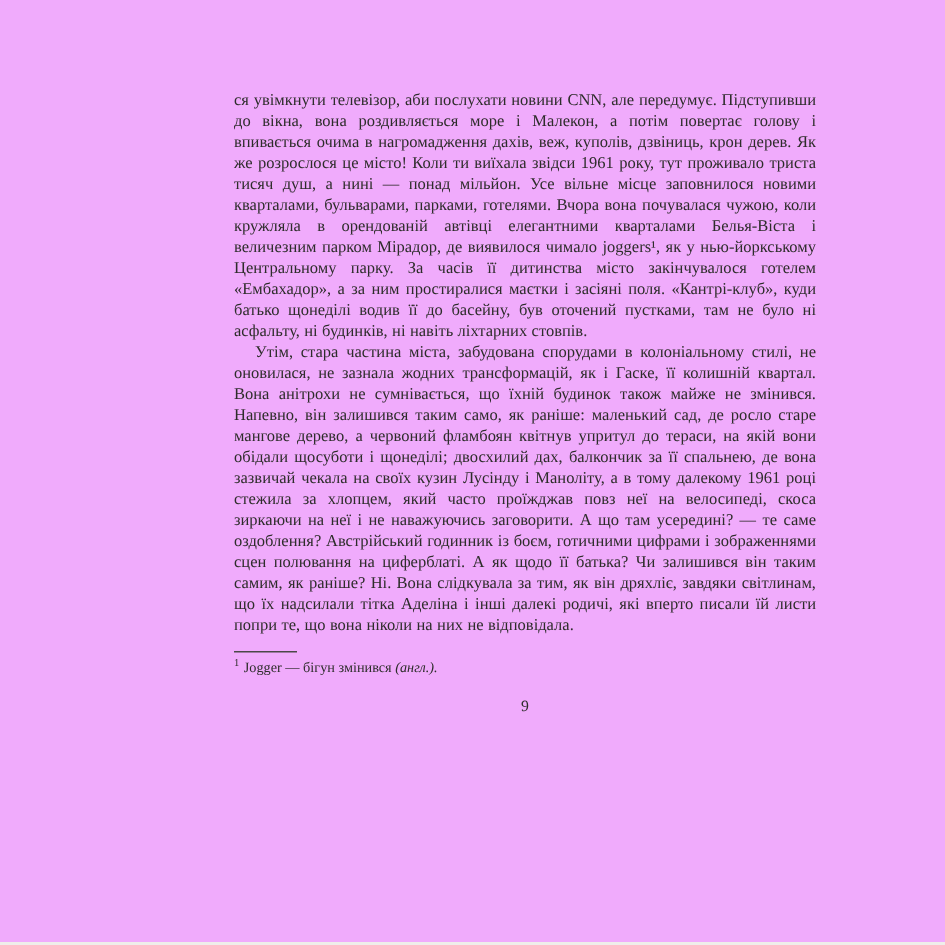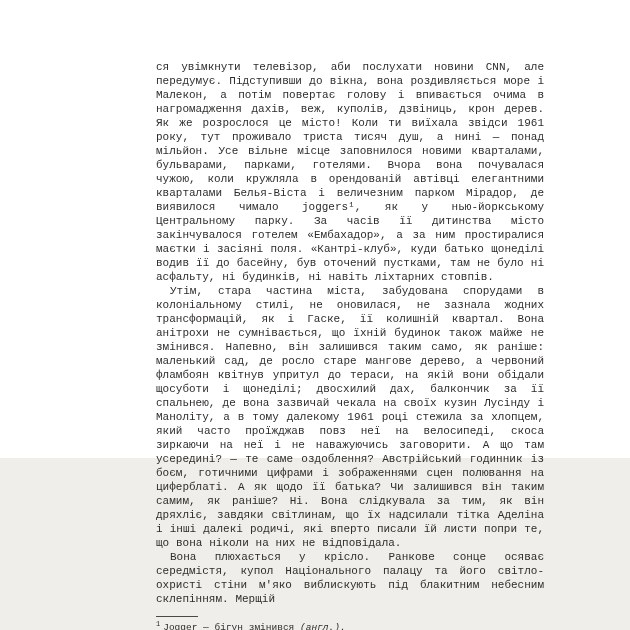--- a/index.html
+++ b/index.html
@@ -6,23 +6,23 @@
     margin: 0;
     padding: 0;
     width: 630px;
     height: 630px;
     background: #efeeea;
     overflow: hidden;
   }
   .book-page {
     position: relative;
     width: 630px;
-    height: 458px;
-    background: #ffffff;
-    font-family: Liberation Mono, monospace;
+    height: 628px;
+    background: #f0abfc;
+    font-family: Liberation Serif, serif;
     color: #2e2d2b;
   }
   .text-block {
     position: absolute;
     left: 156px;
     top: 60px;
     width: 388px;
   }
   .para {
     margin: 0;
@@ -66,21 +66,20 @@
 </head>
 <body>
 
 <div class="book-page">
   <div class="text-block">
 
     <p class="para no-indent">ся увімкнути телевізор, аби послухати новини CNN, але передумує. Підступивши до вікна, вона роздивляється море і Малекон, а потім повертає голову і впивається очима в нагромадження дахів, веж, куполів, дзвіниць, крон дерев. Як же розрослося це місто! Коли ти виїхала звідси 1961 року, тут проживало триста тисяч душ, а нині — понад мільйон. Усе вільне місце заповнилося новими кварталами, бульварами, парками, готелями. Вчора вона почувалася чужою, коли кружляла в орендованій автівці елегантними кварталами Белья-Віста і величезним парком Мірадор, де виявилося чимало joggers¹, як у нью-йоркському Центральному парку. За часів її дитинства місто закінчувалося готелем «Ембахадор», а за ним простиралися маєтки і засіяні поля. «Кантрі-клуб», куди батько щонеділі водив її до басейну, був оточений пустками, там не було ні асфальту, ні будинків, ні навіть ліхтарних стовпів.</p>
 
     <p class="para">Утім, стара частина міста, забудована спорудами в колоніальному стилі, не оновилася, не зазнала жодних трансформацій, як і Гаске, її колишній квартал. Вона анітрохи не сумнівається, що їхній будинок також майже не змінився. Напевно, він залишився таким само, як раніше: маленький сад, де росло старе мангове дерево, а червоний фламбоян квітнув упритул до тераси, на якій вони обідали щосуботи і щонеділі; двосхилий дах, балкончик за її спальнею, де вона зазвичай чекала на своїх кузин Лусінду і Маноліту, а в тому далекому 1961 році стежила за хлопцем, який часто проїжджав повз неї на велосипеді, скоса зиркаючи на неї і не наважуючись заговорити. А що там усередині? — те саме оздоблення? Австрійський годинник із боєм, готичними цифрами і зображеннями сцен полювання на циферблаті. А як щодо її батька? Чи залишився він таким самим, як раніше? Ні. Вона слідкувала за тим, як він дряхліє, завдяки світлинам, що їх надсилали тітка Аделіна і інші далекі родичі, які вперто писали їй листи попри те, що вона ніколи на них не відповідала.</p>
 
-    <p class="para">Вона плюхається у крісло. Ранкове сонце осяває середмістя, купол Національного палацу та його світло-охристі стіни м'яко виблискують під блакитним небесним склепінням. Мерщій</p>
 
     <div class="footnote-rule"></div>
 
     <p class="footnote"><sup>1</sup><span>Jogger — бігун змінився</span>
       <span class="lang">(англ.).</span></p>
 
     <div class="page-number">9</div>
 
   </div>
 </div>

